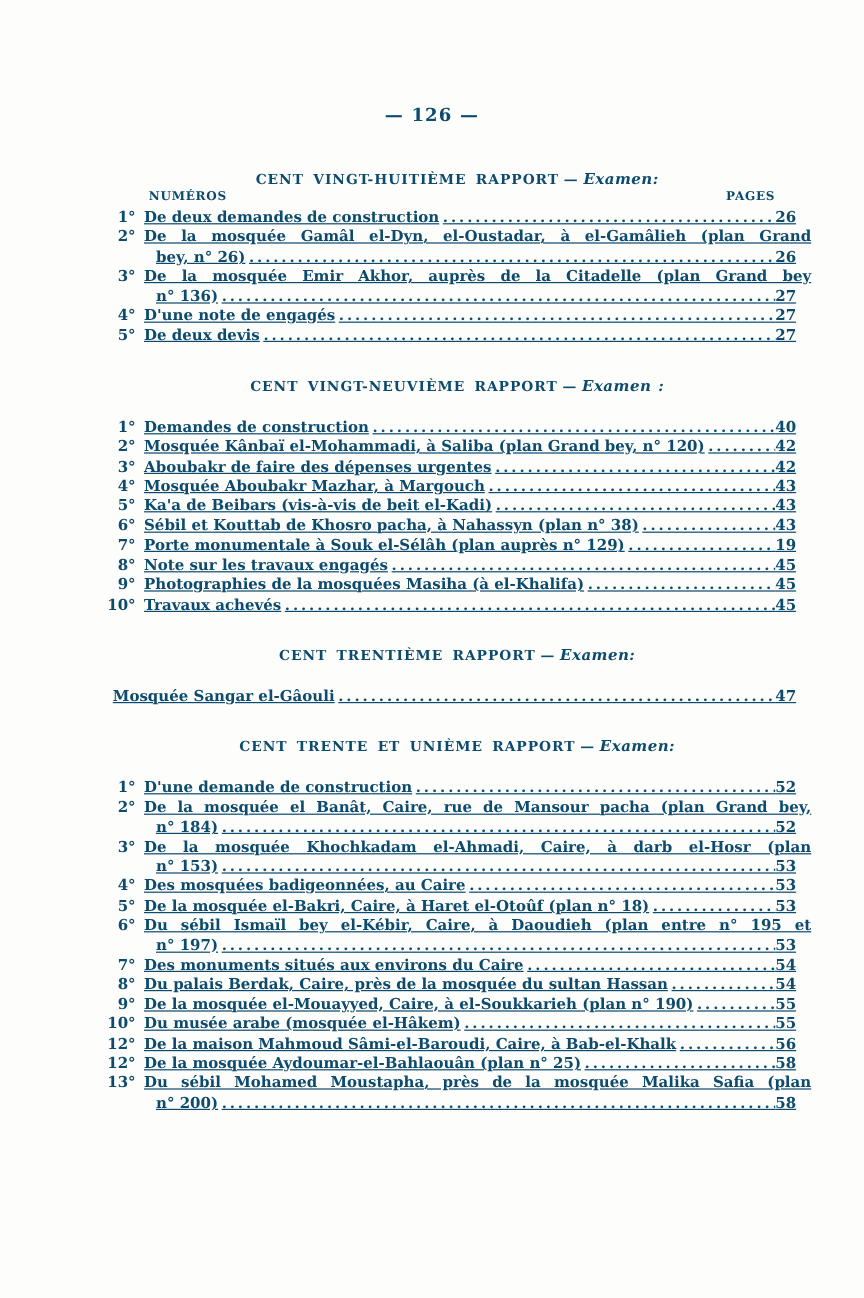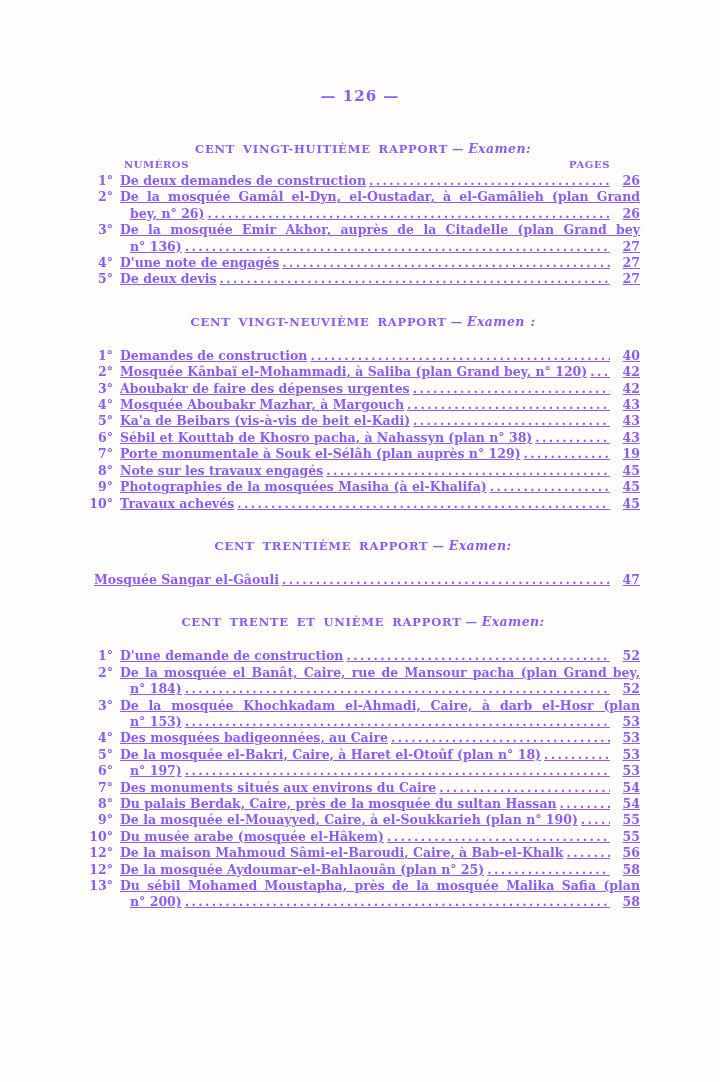--- a/index.html
+++ b/index.html
@@ -1,25 +1,25 @@
 <!DOCTYPE html>
 <html><head>
 <meta charset="utf-8">
 <style>
   html,body{margin:0;padding:0;background:#e8e8e6;}
   .page{
     width:720px;height:1082px;box-sizing:border-box;
-    background:#fdfdfb;color:#8b5cf6;
+    background:#fdfdfb;color:#0c4a6e;
     font-family:"DejaVu Serif","Liberation Serif",serif;
     font-weight:700;
     padding-top:86px;
     margin:0 auto;overflow:hidden;position:relative;
   }
   .pageno{text-align:center;font-size:15px;letter-spacing:1px;line-height:20px;}
-  .toc{padding:0 80px 0 86px;}
+  .toc{padding:0 44px 0 86px;}
   .section{margin-top:27px;}
   .section:first-child{margin-top:36px;}
   .heading{
     text-align:center;font-size:11.5px;line-height:13px;
     letter-spacing:0.8px;word-spacing:3px;margin-bottom:19px;
   }
   .heading .sep{padding:0 4px;}
   .heading .suffix{font-style:italic;font-size:12.5px;letter-spacing:0.4px;word-spacing:1px;}
   .section.has-cols .heading{margin-bottom:4px;}
   .cols{
@@ -32,21 +32,21 @@
   .body{flex:1;min-width:0;text-decoration:underline;}
   .line{font-size:12.5px;line-height:16.4px;}
   .line.fill{text-align:justify;text-align-last:justify;}
   .line.cont{padding-left:10px;}
   .line.last{display:flex;align-items:baseline;}
   .line.last .txt{flex-shrink:0;white-space:nowrap;}
   .dots{
     flex:1;min-width:0;overflow:hidden;white-space:nowrap;
     letter-spacing:2.4px;padding:0 3px;
   }
-  .pg{flex-shrink:0;min-width:30px;text-align:right;}
+  .pg{flex-shrink:0;min-width:30px;}
   .item.no-num .body{padding-left:8px;}
 </style>
 </head>
 <body>
 
 <div class="page">
   <div class="pageno">— 126 —</div>
   <main class="toc">
       <section class="section has-cols">
         <div class="heading"><span class="title">CENT VINGT-HUITIÈME RAPPORT</span><span class="sep">—</span><span class="suffix">Examen:</span></div>
@@ -272,20 +272,21 @@
             <div class="line last">
               <span class="txt">De la mosquée el-Bakri, Caire, à Haret el-Otoûf (plan n° 18)</span>
               <span class="dots">................................................................................................................................................................</span>
               <span class="pg">53</span>
             </div>
           </div>
         </div>
         <div class="item">
           <span class="num">6°</span>
           <div class="body">
+            <div class="line fill">Du sébil Ismaïl bey el-Kébir, Caire, à Daoudieh (plan entre n° 195 et</div>
             <div class="line last cont">
               <span class="txt">n° 197)</span>
               <span class="dots">................................................................................................................................................................</span>
               <span class="pg">53</span>
             </div>
           </div>
         </div>
         <div class="item">
           <span class="num">7°</span>
           <div class="body">

